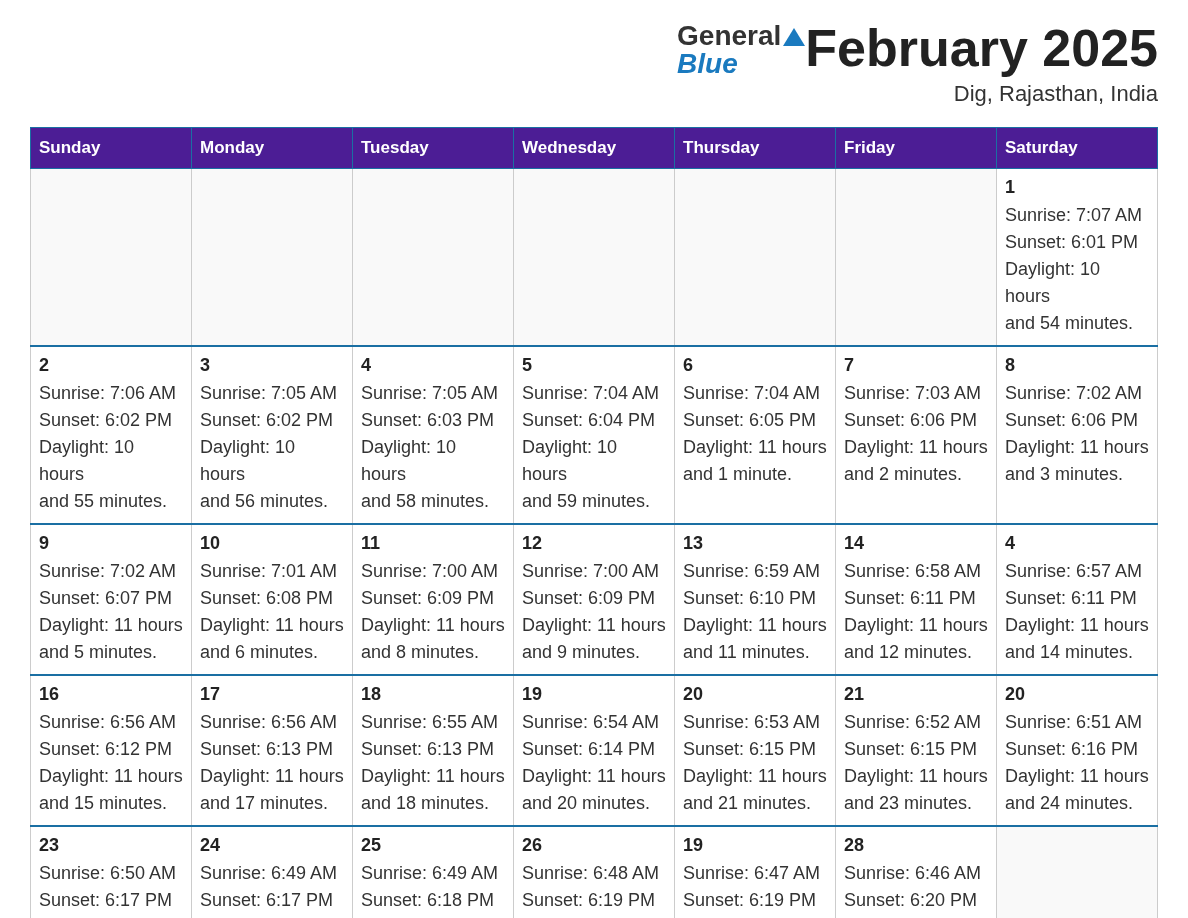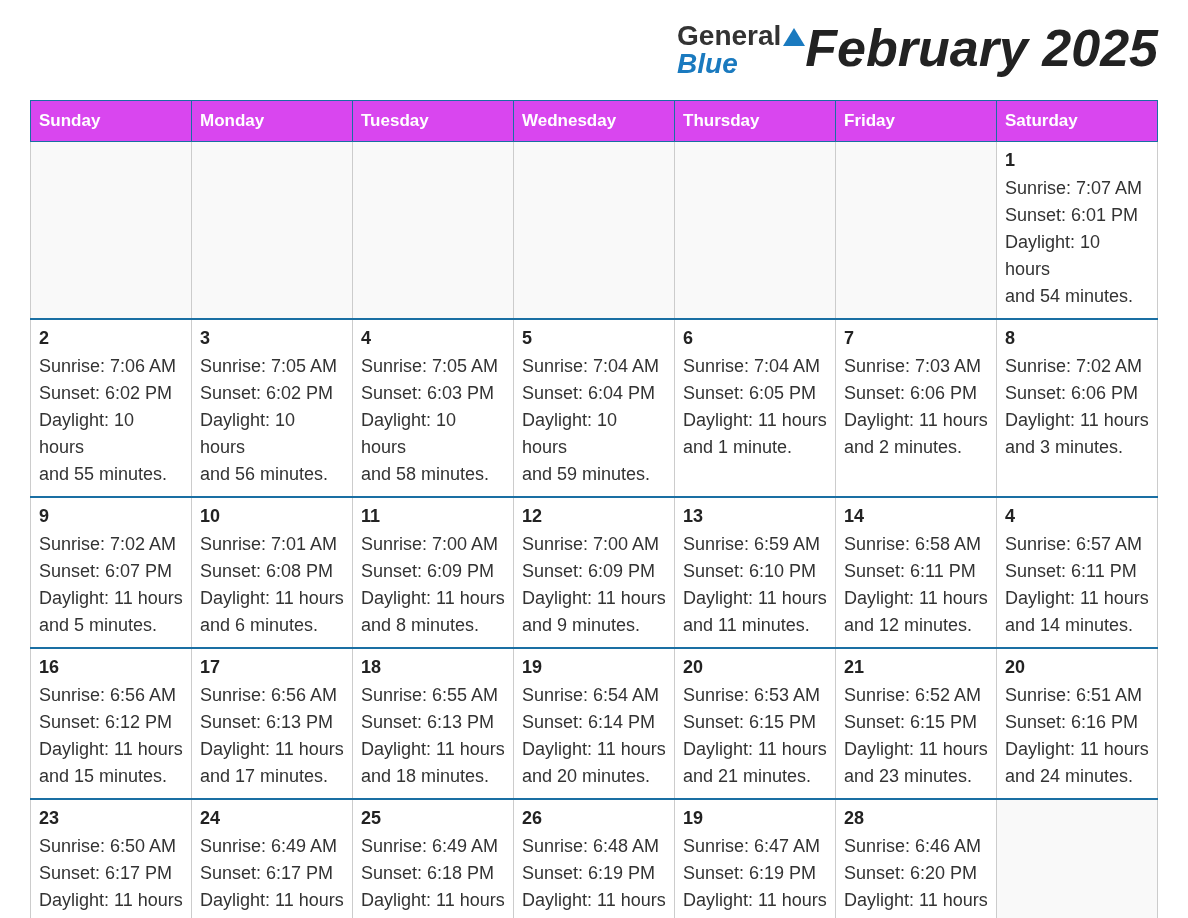--- a/index.html
+++ b/index.html
@@ -21,40 +21,39 @@
       font-weight: bold;
       color: #333;
     }
     .logo-text-blue {
       font-size: 28px;
       font-weight: bold;
       color: #1a7abf;
     }
     .title-area {
       text-align: right;
-      font-style: italic;
     }
     .month-title {
       font-size: 52px;
       font-weight: bold;
       color: #222;
       line-height: 1.1;
     }
     .location {
       font-size: 22px;
       color: #333;
       margin-top: 4px;
     }
     .calendar {
       width: 100%;
       border-collapse: collapse;
       border: 1px solid #aaa;
     }
     .calendar th {
-      background-color: #d946ef;
+      background-color: #4c1d95;
       color: #fff;
       font-size: 17px;
       font-weight: bold;
       padding: 10px 8px;
       text-align: left;
       border: 1px solid #1a6fa3;
     }
     .calendar td {
       vertical-align: top;
       padding: 8px;
@@ -99,20 +98,21 @@
     <div class="logo-line1">
       <span class="logo-text-general">General</span>
       <svg width="22" height="22" viewBox="0 0 22 22" style="margin-left:2px;margin-top:2px;">
         <polygon points="11,2 22,20 0,20" fill="#1a7abf"></polygon>
       </svg>
     </div>
     <span class="logo-text-blue" style="margin-top:-4px;font-style:italic;">Blue</span>
   </div>
   <div class="title-area">
     <div class="month-title">February 2025</div>
+    <div class="location">Dig, Rajasthan, India</div>
   </div>
 </div>
 
 <table class="calendar">
   <thead>
     <tr>
     <th>Sunday</th>
         <th>Monday</th>
         <th>Tuesday</th>
         <th>Wednesday</th>

